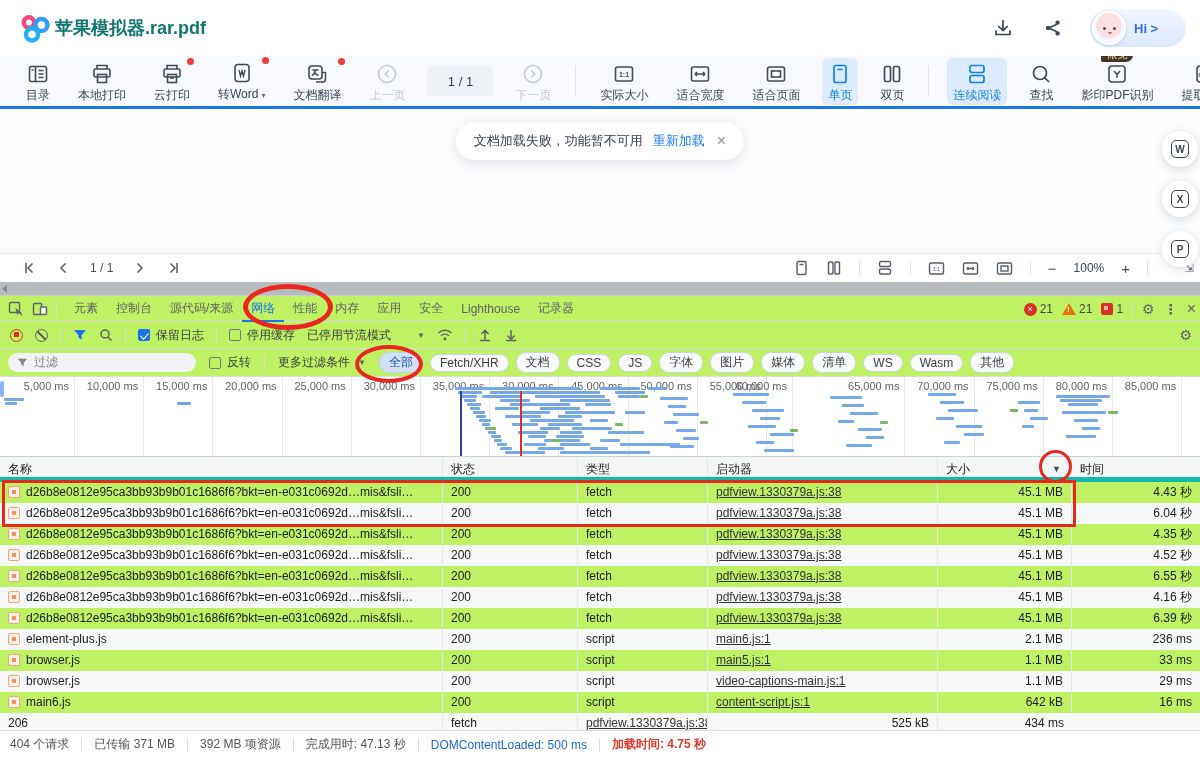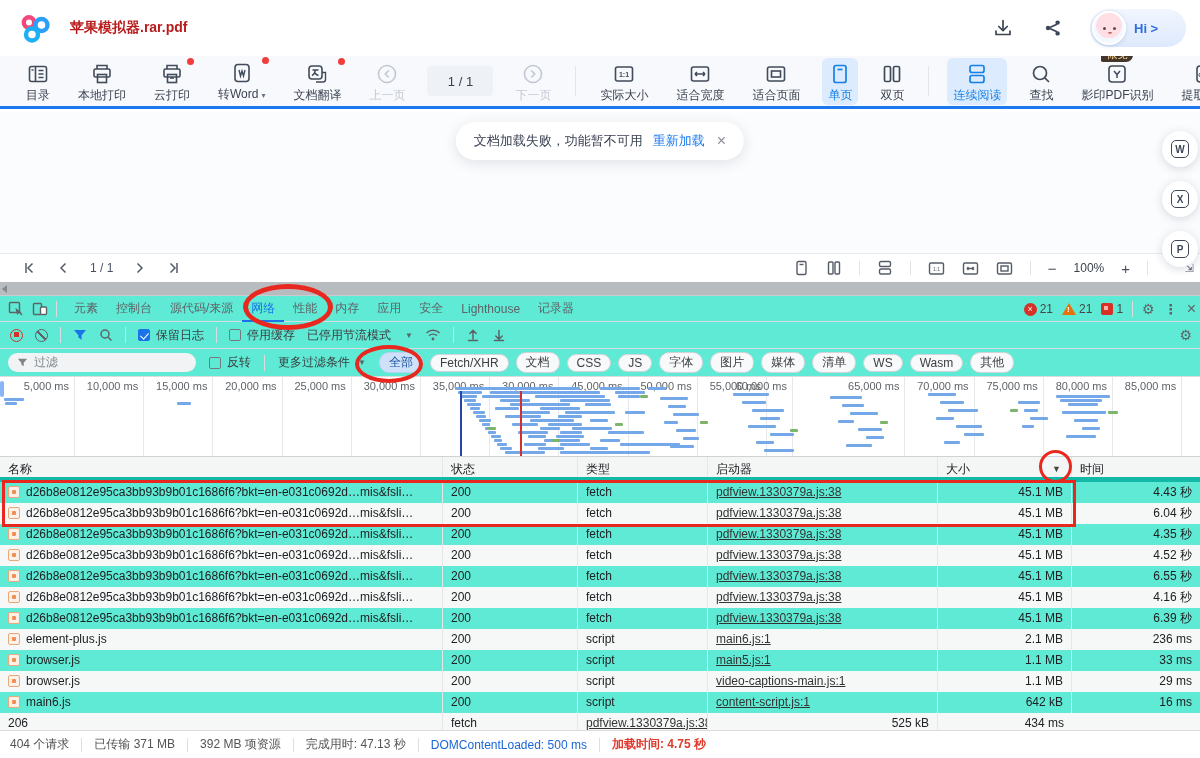--- a/index.html
+++ b/index.html
@@ -3,21 +3,21 @@
 <meta charset="utf-8">
 <style>
   * { box-sizing: border-box; margin: 0; padding: 0; }
   body { margin:0; background:#e9e9e9; font-family:"Liberation Sans","DejaVu Sans",sans-serif; }
   #app { position:relative; width:1200px; height:758px; background:#fff; overflow:hidden; }
   svg { display:block; }
 
   
   .topbar { position:absolute; left:0; top:0; width:1200px; height:56px; background:#fff; display:flex; align-items:center; }
   .logo { margin-left:20px; }
-  .doc-title { margin-left:20px; font-size:14px; font-weight:bold; color:#b91c1c; }
+  .doc-title { margin-left:5px; font-size:18px; font-weight:bold; color:#0f766e; }
   .topbar-right { position:absolute; right:14px; top:0; height:56px; display:flex; align-items:center; gap:24px; }
   .tb-icon-btn { width:26px; height:26px; display:flex; align-items:center; justify-content:center; cursor:pointer; }
   .avatar-pill { width:96px; height:38px; border-radius:19px; background:linear-gradient(180deg,#f2f6ff,#dde9fc); display:flex; align-items:center; position:relative; }
   .avatar-face { width:34px; height:34px; border-radius:50%; background:radial-gradient(circle at 50% 42%, #ffdfe3 0 55%, #f3f7ff 56%); border:2px solid #fff; margin-left:2px; position:relative; box-shadow:0 1px 4px rgba(80,110,160,.25); }
   .avatar-face::before { content:""; position:absolute; left:9px; top:14px; width:3px; height:3px; border-radius:50%; background:#6b4a4a; box-shadow:10px 0 0 #6b4a4a; }
   .avatar-face::after { content:""; position:absolute; left:14px; top:19px; width:4px; height:2px; border-radius:0 0 3px 3px; background:#d26a6a; }
   .hi-label { color:#2e6fe0; font-weight:bold; font-size:13px; margin-left:8px; }
 
   
   .main-toolbar { position:absolute; left:0; top:56px; width:1200px; height:53px; background:#f7f9fc; display:flex; align-items:center; padding-left:20px; gap:16px; border-bottom:3px solid #1c78ee; overflow:hidden; }
@@ -46,21 +46,21 @@
   .vctrl-right { position:absolute; right:52px; display:flex; align-items:center; gap:17px; }
   .vc-btn { display:flex; align-items:center; cursor:pointer; color:#4a5160; }
   .vdiv { width:1px; height:14px; background:#e0e3e8; }
   .zoom-val { font-size:12px; color:#3b4350; }
   .resize-glyph { position:absolute; right:8px; top:8px; font-size:11px; color:#5a6170; letter-spacing:-2px; cursor:pointer; }
 
   .gray-strip { position:absolute; left:0; top:282px; width:1200px; height:13px; background:#b9bcbe; }
   .gray-strip .larrow { position:absolute; left:2px; top:3px; width:0; height:0; border-top:4px solid transparent; border-bottom:4px solid transparent; border-right:5px solid #868a8e; }
 
   
-  .devtools { position:absolute; left:0; top:295px; width:1200px; height:463px; background:#5eead4; border-top:1px solid #c9ccd1; font-size:12px; color:#3c4043; }
+  .devtools { position:absolute; left:0; top:295px; width:1200px; height:463px; background:#bef264; border-top:1px solid #c9ccd1; font-size:12px; color:#3c4043; }
   .dt-tabs { position:relative; height:26px; border-bottom:1px solid #dadce0; display:flex; align-items:center; }
   .dt-leading { display:flex; align-items:center; gap:8px; padding:0 8px; }
   .dt-tabdiv { width:1px; height:16px; background:#dadce0; }
   .dt-tab { height:26px; display:flex; align-items:center; padding:0 9px; cursor:pointer; color:#5f6368; white-space:nowrap; }
   .dt-tab.active { color:#1a73e8; box-shadow:inset 0 -2px 0 #1a73e8; }
   .dt-tabs-right { position:absolute; right:4px; top:0; height:26px; display:flex; align-items:center; gap:9px; }
   .badge { display:flex; align-items:center; gap:3px; color:#474747; }
   .err-ico { width:13px; height:13px; border-radius:50%; background:#d93025; color:#fff; font-size:9px; line-height:13px; text-align:center; }
   .warn-ico { position:relative; width:0; height:0; border-left:7px solid transparent; border-right:7px solid transparent; border-bottom:12px solid #e8710a; }
   .warn-ico::after { content:"!"; position:absolute; left:-2px; top:2px; color:#fff; font-size:8px; font-weight:bold; }
@@ -70,21 +70,21 @@
 
   .dt-nettoolbar { position:relative; height:27px; border-bottom:1px solid #dadce0; display:flex; align-items:center; gap:12px; padding-left:10px; }
   .rec-btn { width:13px; height:13px; border:1.5px solid #d93025; border-radius:50%; position:relative; cursor:pointer; }
   .rec-btn::after { content:""; position:absolute; left:2.5px; top:2.5px; width:5px; height:5px; background:#d93025; }
   .clear-btn { width:13px; height:13px; border:1.5px solid #5f6368; border-radius:50%; background:linear-gradient(45deg,transparent 44%,#5f6368 44% 56%,transparent 56%); cursor:pointer; }
   .ntdiv { width:1px; height:16px; background:#dadce0; }
   .chk { width:12px; height:12px; border:1.4px solid #767a80; border-radius:2px; flex:none; cursor:pointer; }
   .chk.on { background:#1a73e8; border-color:#1a73e8; position:relative; }
   .chk.on::after { content:""; position:absolute; left:2.5px; top:0.5px; width:4px; height:7px; border:solid #fff; border-width:0 1.8px 1.8px 0; transform:rotate(42deg); }
   .ck-label { display:flex; align-items:center; gap:6px; cursor:pointer; color:#3c4043; }
-  .throttle { display:flex; align-items:center; gap:14px; cursor:pointer; }
+  .throttle { display:flex; align-items:center; gap:26px; cursor:pointer; }
   .throttle .caret2 { font-size:8px; color:#5f6368; }
   .nt-right-gear { position:absolute; right:8px; }
 
   .dt-filter { height:28px; border-bottom:1px solid #dadce0; display:flex; align-items:center; gap:13px; padding-left:8px; }
   .filter-input { width:188px; height:19px; background:#f1f3f4; border-radius:10px; display:flex; align-items:center; gap:6px; padding:0 9px; color:#80868b; cursor:text; }
   .pillbox { display:flex; align-items:center; gap:7px; }
   .pill { padding:1px 9px; border:1px solid #d0d4d9; background:#f8f9fa; border-radius:10px; color:#3c4043; white-space:nowrap; cursor:pointer; }
   .pill.active { background:#cfe1f9; border-color:#b9d3f5; color:#19509e; }
 
   .dt-overview { position:relative; height:80px; border-bottom:1px solid #cfd2d6; overflow:hidden; background:#fff; }

